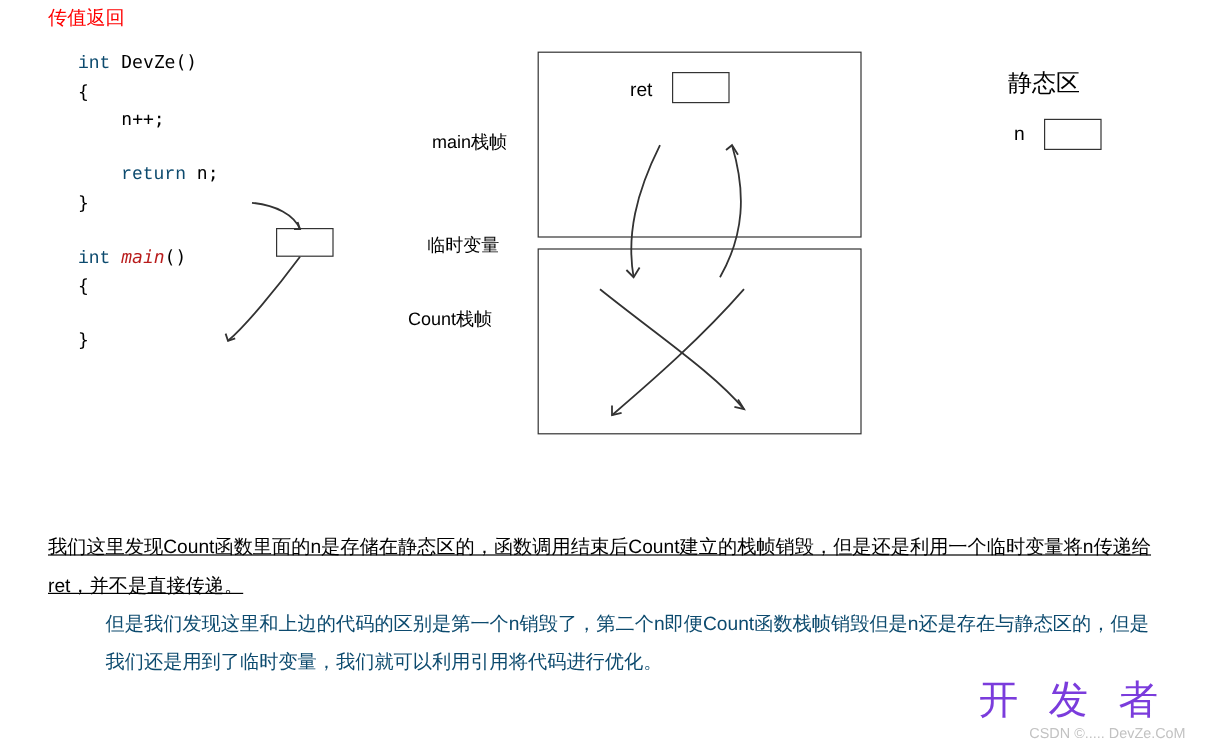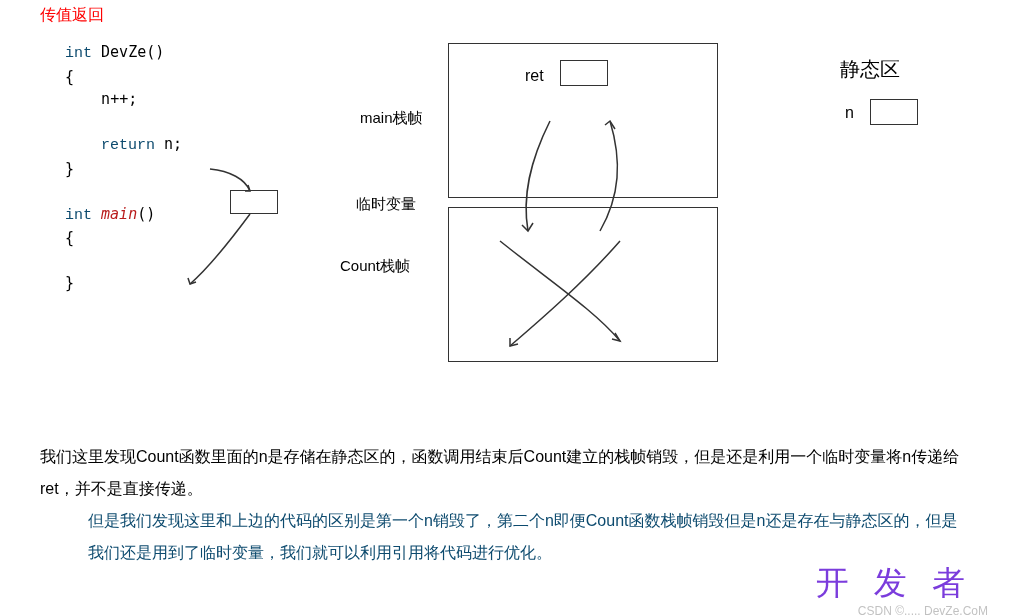--- a/index.html
+++ b/index.html
@@ -85,20 +85,21 @@
       width: 48px;
       height: 26px;
       border: 1px solid #333;
     }
     .sketch { position: absolute; top: 0; left: 0; pointer-events: none; }
     .para {
       margin-top: 20px;
       line-height: 2;
       font-size: 16px;
       color: #000;
+      text-decoration: underline;
     }
     .para-red {
       line-height: 2;
       font-size: 16px;
       color: #0c4a6e;
       margin-left: 48px;
     }
     .watermark1 {
       position: absolute;
       right: 40px;

